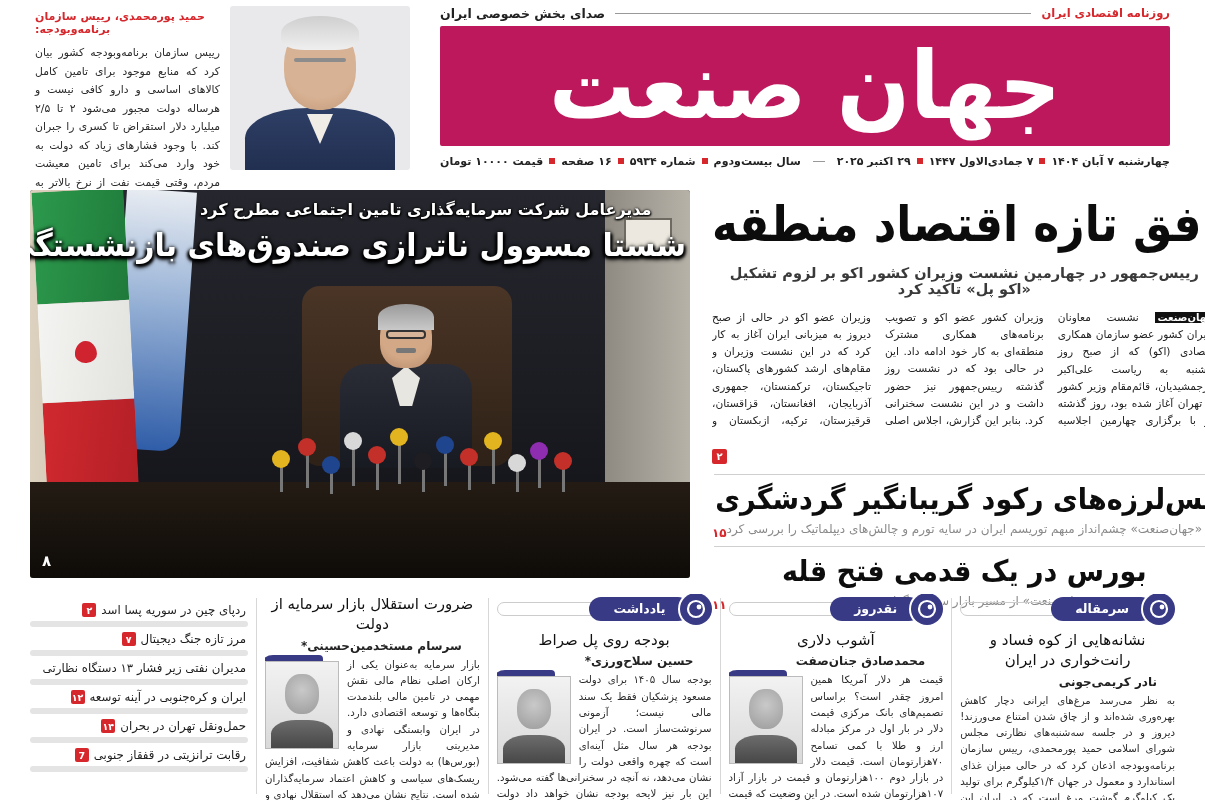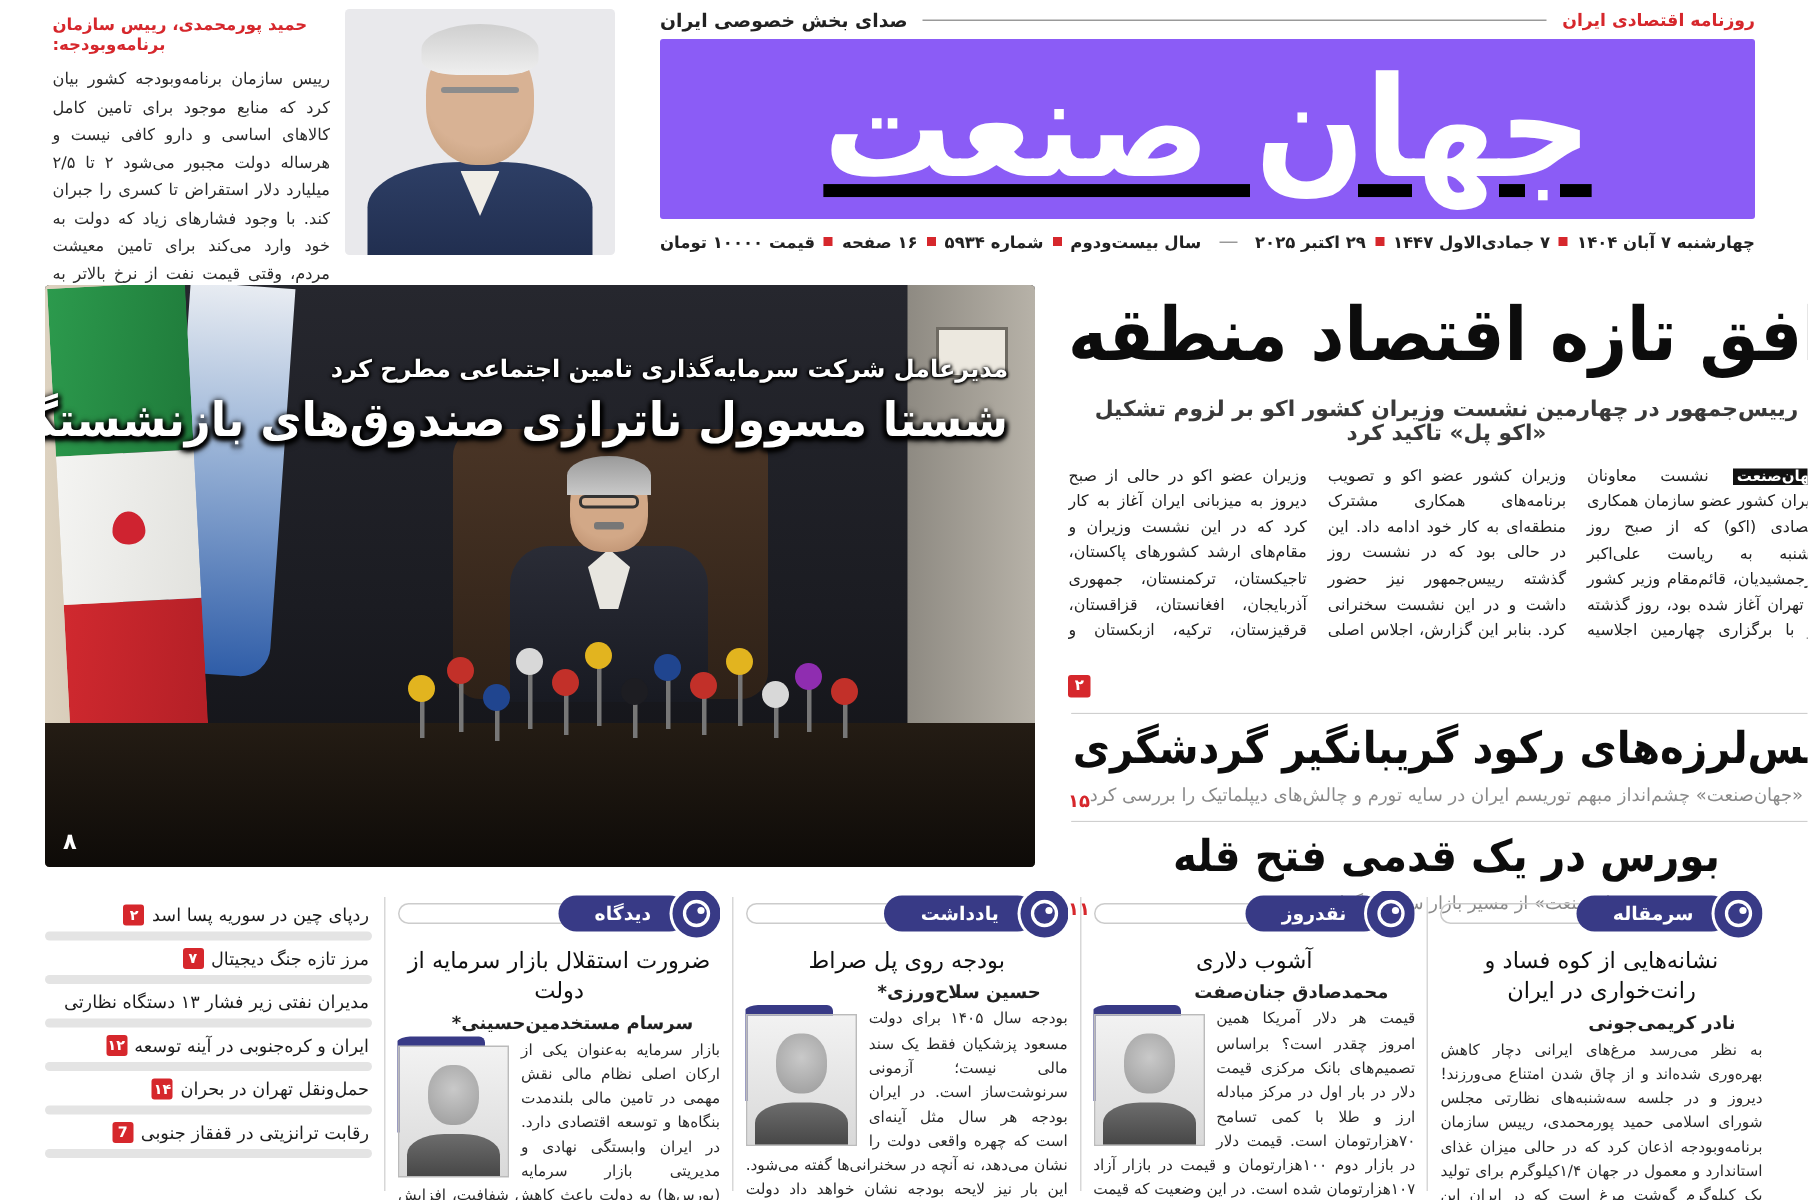--- a/index.html
+++ b/index.html
@@ -17,21 +17,21 @@
   .tl-body { font-size:10.8px; color:#2b2b2b; text-align:justify; line-height:1.72; margin-top:8px; }
   .badge-sq { display:inline-flex; align-items:center; justify-content:center; background:#d6272c; color:#fff;
               width:15px; height:15px; font-size:10px; font-weight:bold; border-radius:2px; }
   .tl-badge { margin-top:2px; float:left; }
 
   .masthead { position:absolute; left:410px; right:5px; top:0; }
   .mast-above { display:flex; align-items:center; gap:10px; height:26px; direction:ltr; }
   .tagline { font-size:12.5px; color:#222; font-weight:bold; white-space:nowrap; }
   .h-rule { flex:1; border-top:1px solid #999; height:0; }
   .paper-type { color:#d6272c; font-size:11.5px; font-weight:bold; white-space:nowrap; }
-  .logo-box { background:#8b5cf6; height:120px; border-radius:2px; display:flex; align-items:center; justify-content:center; overflow:hidden;text-decoration:underline; }
+  .logo-box { background:#be185d; height:120px; border-radius:2px; display:flex; align-items:center; justify-content:center; overflow:hidden; }
   .logo-text { color:#fff; font-size:86px; font-weight:bold; direction:rtl; transform:scaleY(1.08); letter-spacing:2px; line-height:1; }
   .mast-below { display:flex; align-items:center; gap:12px; height:30px; direction:ltr; font-size:11px; color:#222; }
   .info-seg { display:flex; align-items:center; gap:6px; direction:rtl; white-space:nowrap; font-weight:bold; }
   .red-dot { width:6px; height:6px; background:#d6272c; display:inline-block; }
 
   
   .mid { position:relative; height:398px; display:flex; direction:ltr; gap:0; }
   .photo-story { position:relative; width:660px; height:388px; margin-top:8px; border-radius:3px; overflow:hidden; background:#23242a; flex:0 0 auto; }
   .ph-wall-left { position:absolute; left:0; top:0; bottom:0; width:52px; background:linear-gradient(90deg,#ddd2c0,#cfc3ae); }
   .ph-screen { position:absolute; left:52px; right:85px; top:0; bottom:0; background:linear-gradient(180deg,#26272e 0%,#1b1c22 55%,#101014 100%); }
@@ -47,21 +47,21 @@
   .p-head { position:absolute; left:50px; top:0; width:52px; height:60px; background:radial-gradient(circle at 50% 42%,#d2a887 58%,#b88b6b); border-radius:46% 46% 40% 40%; }
   .p-hair { position:absolute; left:48px; top:-4px; width:56px; height:26px; background:linear-gradient(#9a9a9a,#c9c9c9); border-radius:50% 50% 0 0; }
   .p-glasses { position:absolute; left:56px; top:22px; width:40px; height:9px; border:2px solid #333; border-radius:4px; background:rgba(255,255,255,.15); }
   .p-mustache { position:absolute; left:66px; top:40px; width:20px; height:5px; background:#777; border-radius:2px; }
   .p-body { position:absolute; left:10px; top:56px; width:132px; height:104px; background:linear-gradient(#2a2c36,#181a22); border-radius:26px 26px 0 0; }
   .p-shirt { position:absolute; left:62px; top:58px; width:28px; height:40px; background:#e8e6e0; clip-path:polygon(50% 0,100% 30%,72% 100%,28% 100%,0 30%); }
   .chair { position:absolute; left:272px; top:96px; width:210px; height:180px; background:linear-gradient(#4a3526,#2e2117); border-radius:18px; }
   .desk { position:absolute; left:0; right:0; bottom:0; height:96px; background:linear-gradient(#241c14,#0e0b08); }
   .mic { position:absolute; width:3px; background:#777; }
   .mic i { position:absolute; top:-16px; left:-8px; width:18px; height:18px; border-radius:50%; display:block; }
-  .ph-overlay { position:absolute; top:10px; right:18px; left:170px; text-align:right; direction:rtl;margin-top:36px; }
+  .ph-overlay { position:absolute; top:10px; right:4px; left:170px; text-align:left; direction:rtl; }
   .ph-kicker { color:#fff; font-size:16px; font-weight:bold; text-shadow:0 0 3px #000,1px 1px 2px #000,-1px 1px 2px #000; }
   .ph-title { color:#fff; font-size:30px; font-weight:bold; margin-top:8px; white-space:nowrap;
               text-shadow:0 0 4px #000,2px 2px 3px #000,-2px 2px 3px #000,0 3px 5px #000; transform:scaleY(1.05); }
   .ph-badge { position:absolute; left:12px; bottom:8px; color:#fff; font-size:15px; font-weight:bold; }
 
   .mid-vrule { width:1px; background:#d7d7d7; margin:10px 10px 0 12px; }
 
   .right-col { flex:1; padding-top:2px; direction:rtl; }
   .lead-title { font-size:44px; font-weight:bold; color:#0c0c0c; text-align:center; white-space:nowrap; transform:scaleY(1.12); margin-top:14px; }
   .lead-sub { font-size:14.5px; font-weight:bold; color:#3a3a3a; text-align:center; margin-top:16px; }
@@ -315,30 +315,20 @@
         <div class="rm-item">
           
           
         </div>
       </div>
     </div>
 
     <div class="b-vrule"></div>
 
     <div class="col col-op">
-      <div class="pill-row">
-        <span class="pill-logo">
-          <svg viewBox="0 0 20 20">
-              <circle cx="10" cy="10" r="8" fill="none" stroke="#fff" stroke-width="2.2"></circle>
-              <circle cx="13" cy="8" r="2.4" fill="#fff"></circle>
-            </svg>
-        </span>
-        <span class="pill">دیدگاه</span>
-        <span class="pill-track"></span>
-      </div>
       <div class="op-title">ضرورت استقلال بازار سرمایه از دولت</div>
       <div class="op-author">سرسام مستخدمین‌حسینی*</div>
       <div class="op-body">
         <span class="op-photo-wrap">
           <span class="op-photo-bg"></span>
           <span class="op-photo">
               <span class="gray-head"></span>
               <span class="gray-body"></span>
             </span>
         </span>

